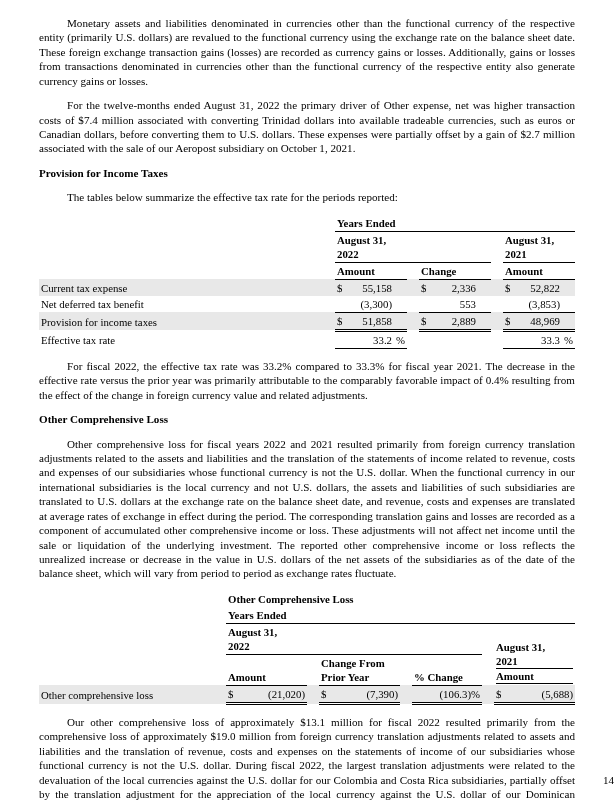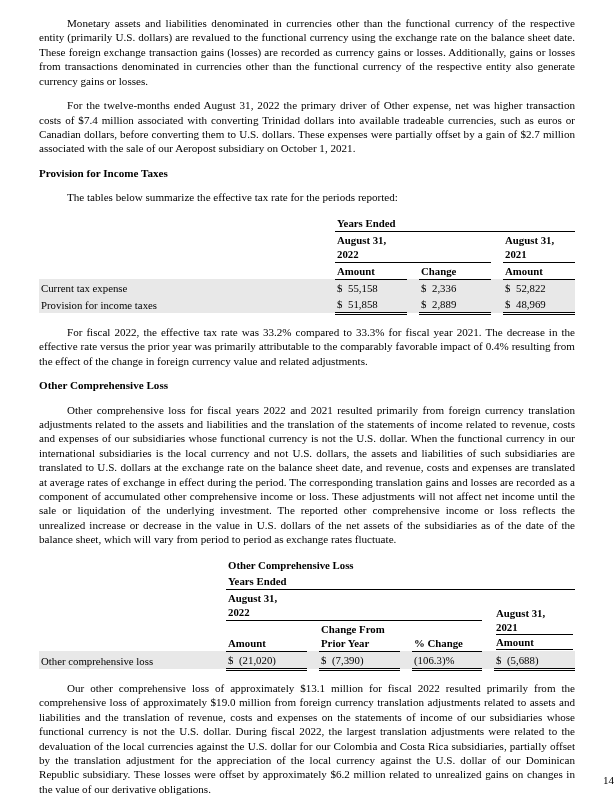--- a/index.html
+++ b/index.html
@@ -12,21 +12,21 @@
     font-size:11.1px;
     line-height:1.3;
     color:#000;
     overflow:hidden;
     background:#fff;
   }
   p.body-text{margin:0 0 10px 0;text-indent:28px;text-align:justify;}
   .heading{font-size:11.1px;font-weight:bold;margin:0 0 10px 0;text-align:left;}
   table.fin{border-collapse:collapse;table-layout:fixed;width:536px;font-size:10.8px;margin:2px 0 10px 0;}
   table.fin td{padding:1px 2px;vertical-align:bottom;overflow:hidden;white-space:nowrap;}
-  .c{text-align:left;}.r{text-align:left;}.l{text-align:left;}
+  .c{text-align:left;}.r{text-align:right;}.l{text-align:left;}
   .b{font-weight:bold;}
   .bb{border-bottom:1px solid #000;}
   .rule{border-bottom:1px solid #000;}
   .dbl{border-bottom:3px double #000;}
   .shade{background:#e8e8e8;font-family:Liberation Serif, serif;}
   .pre{white-space:pre-line !important;}
   .v2021{vertical-align:bottom;}
   .page-number{position:absolute;bottom:13px;left:0;right:0;text-align:right;font-size:11.1px;}
 </style>
 </head>
@@ -85,33 +85,61 @@
       <td></td>
       <td></td>
       <td class="l">$</td>
       <td class="r">2,336</td>
       <td></td>
       <td></td>
       <td class="l">$</td>
       <td class="r">52,822</td>
       <td></td>
     </tr>
+    <tr>
+      <td>Net deferred tax benefit</td>
+      <td class="l rule"></td>
+      <td class="r rule">(3,300)</td>
+      <td class="rule"></td>
+      <td></td>
+      <td class="l rule"></td>
+      <td class="r rule">553</td>
+      <td class="rule"></td>
+      <td></td>
+      <td class="l rule"></td>
+      <td class="r rule">(3,853)</td>
+      <td class="rule"></td>
+    </tr>
     <tr class="shade">
       <td>Provision for income taxes</td>
       <td class="l dbl">$</td>
       <td class="r dbl">51,858</td>
       <td class="dbl"></td>
       <td></td>
       <td class="l dbl">$</td>
       <td class="r dbl">2,889</td>
       <td class="dbl"></td>
       <td></td>
       <td class="l dbl">$</td>
       <td class="r dbl">48,969</td>
       <td class="dbl"></td>
+    </tr>
+    <tr>
+      <td>Effective tax rate</td>
+      <td class="l rule"></td>
+      <td class="r rule">33.2</td>
+      <td class="l rule">%</td>
+      <td></td>
+      <td></td>
+      <td></td>
+      <td></td>
+      <td></td>
+      <td class="l rule"></td>
+      <td class="r rule">33.3</td>
+      <td class="l rule">%</td>
     </tr>
   </tbody>
     </table>
 
   <p class="body-text">For fiscal 2022, the effective tax rate was 33.2% compared to 33.3% for fiscal year 2021. The decrease in the effective rate versus the prior year was primarily attributable to the comparably favorable impact of 0.4% resulting from the effect of the change in foreign currency value and related adjustments.</p>
 
   <div class="heading">Other Comprehensive Loss</div>
 
   <p class="body-text">Other comprehensive loss for fiscal years 2022 and 2021 resulted primarily from foreign currency translation adjustments related to the assets and liabilities and the translation of the statements of income related to revenue, costs and expenses of our subsidiaries whose functional currency is not the U.S. dollar. When the functional currency in our international subsidiaries is the local currency and not U.S. dollars, the assets and liabilities of such subsidiaries are translated to U.S. dollars at the exchange rate on the balance sheet date, and revenue, costs and expenses are translated at average rates of exchange in effect during the period. The corresponding translation gains and losses are recorded as a component of accumulated other comprehensive income or loss. These adjustments will not affect net income until the sale or liquidation of the underlying investment. The reported other comprehensive income or loss reflects the unrealized increase or decrease in the value in U.S. dollars of the net assets of the subsidiaries as of the date of the balance sheet, which will vary from period to period as exchange rates fluctuate.</p>
 

